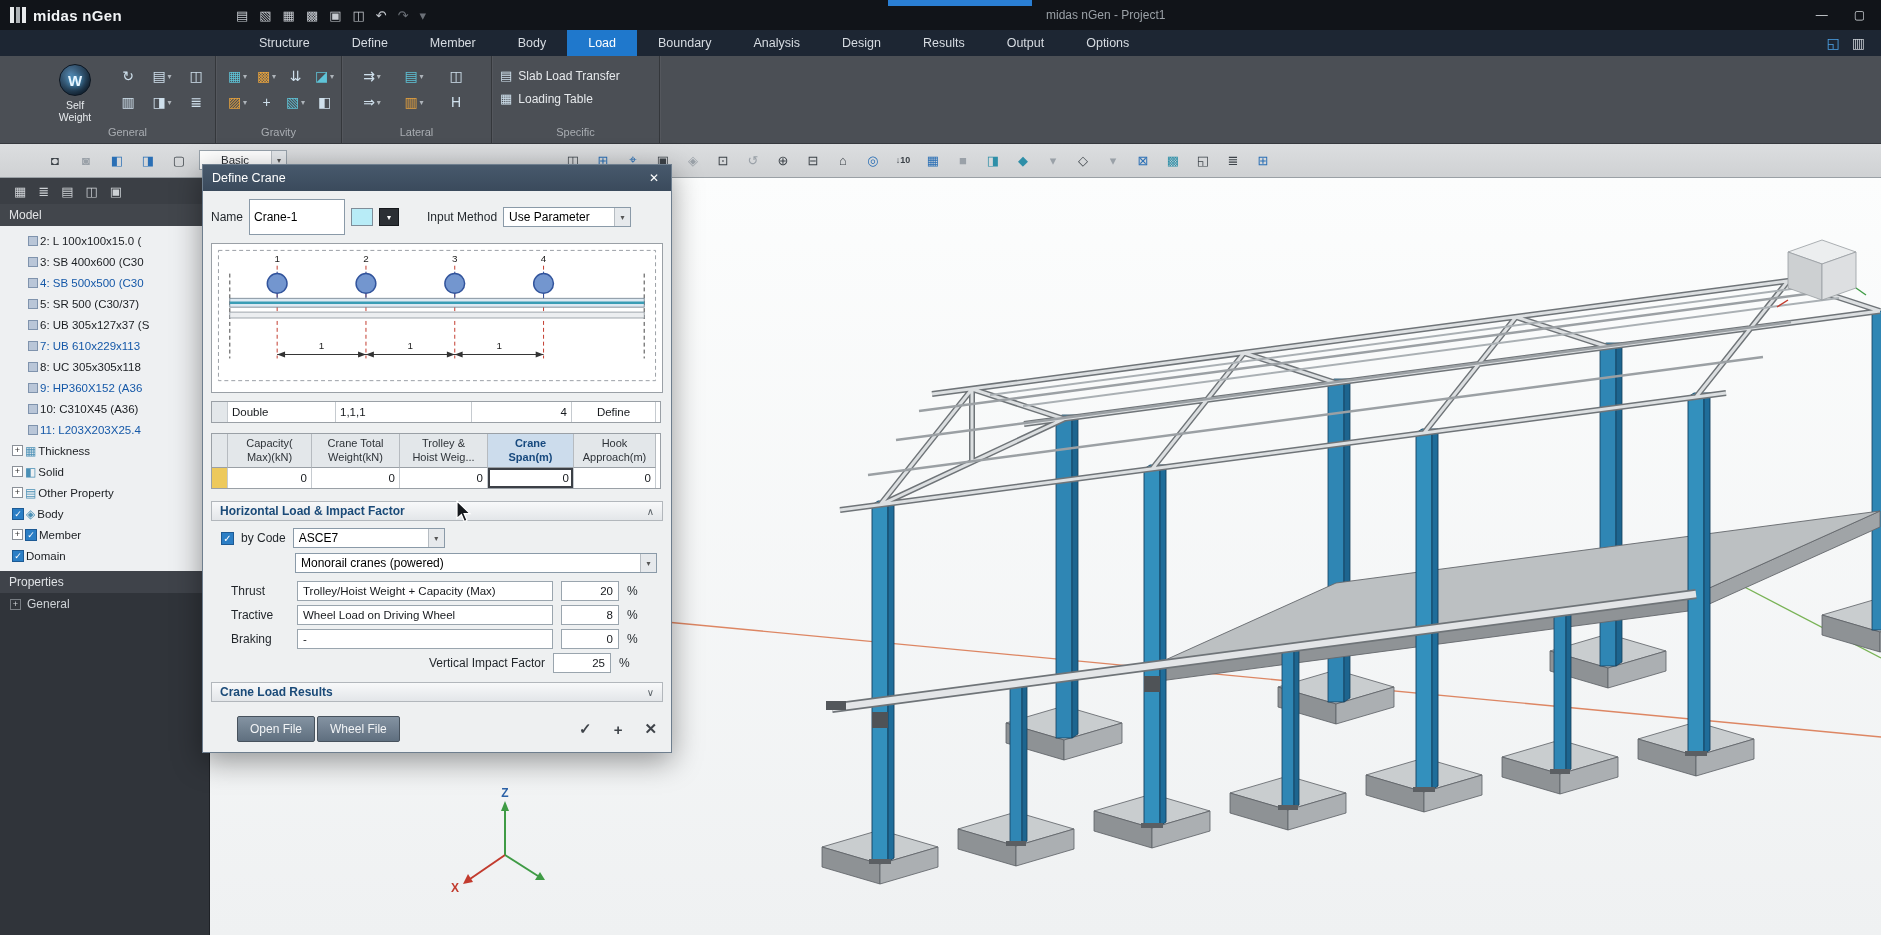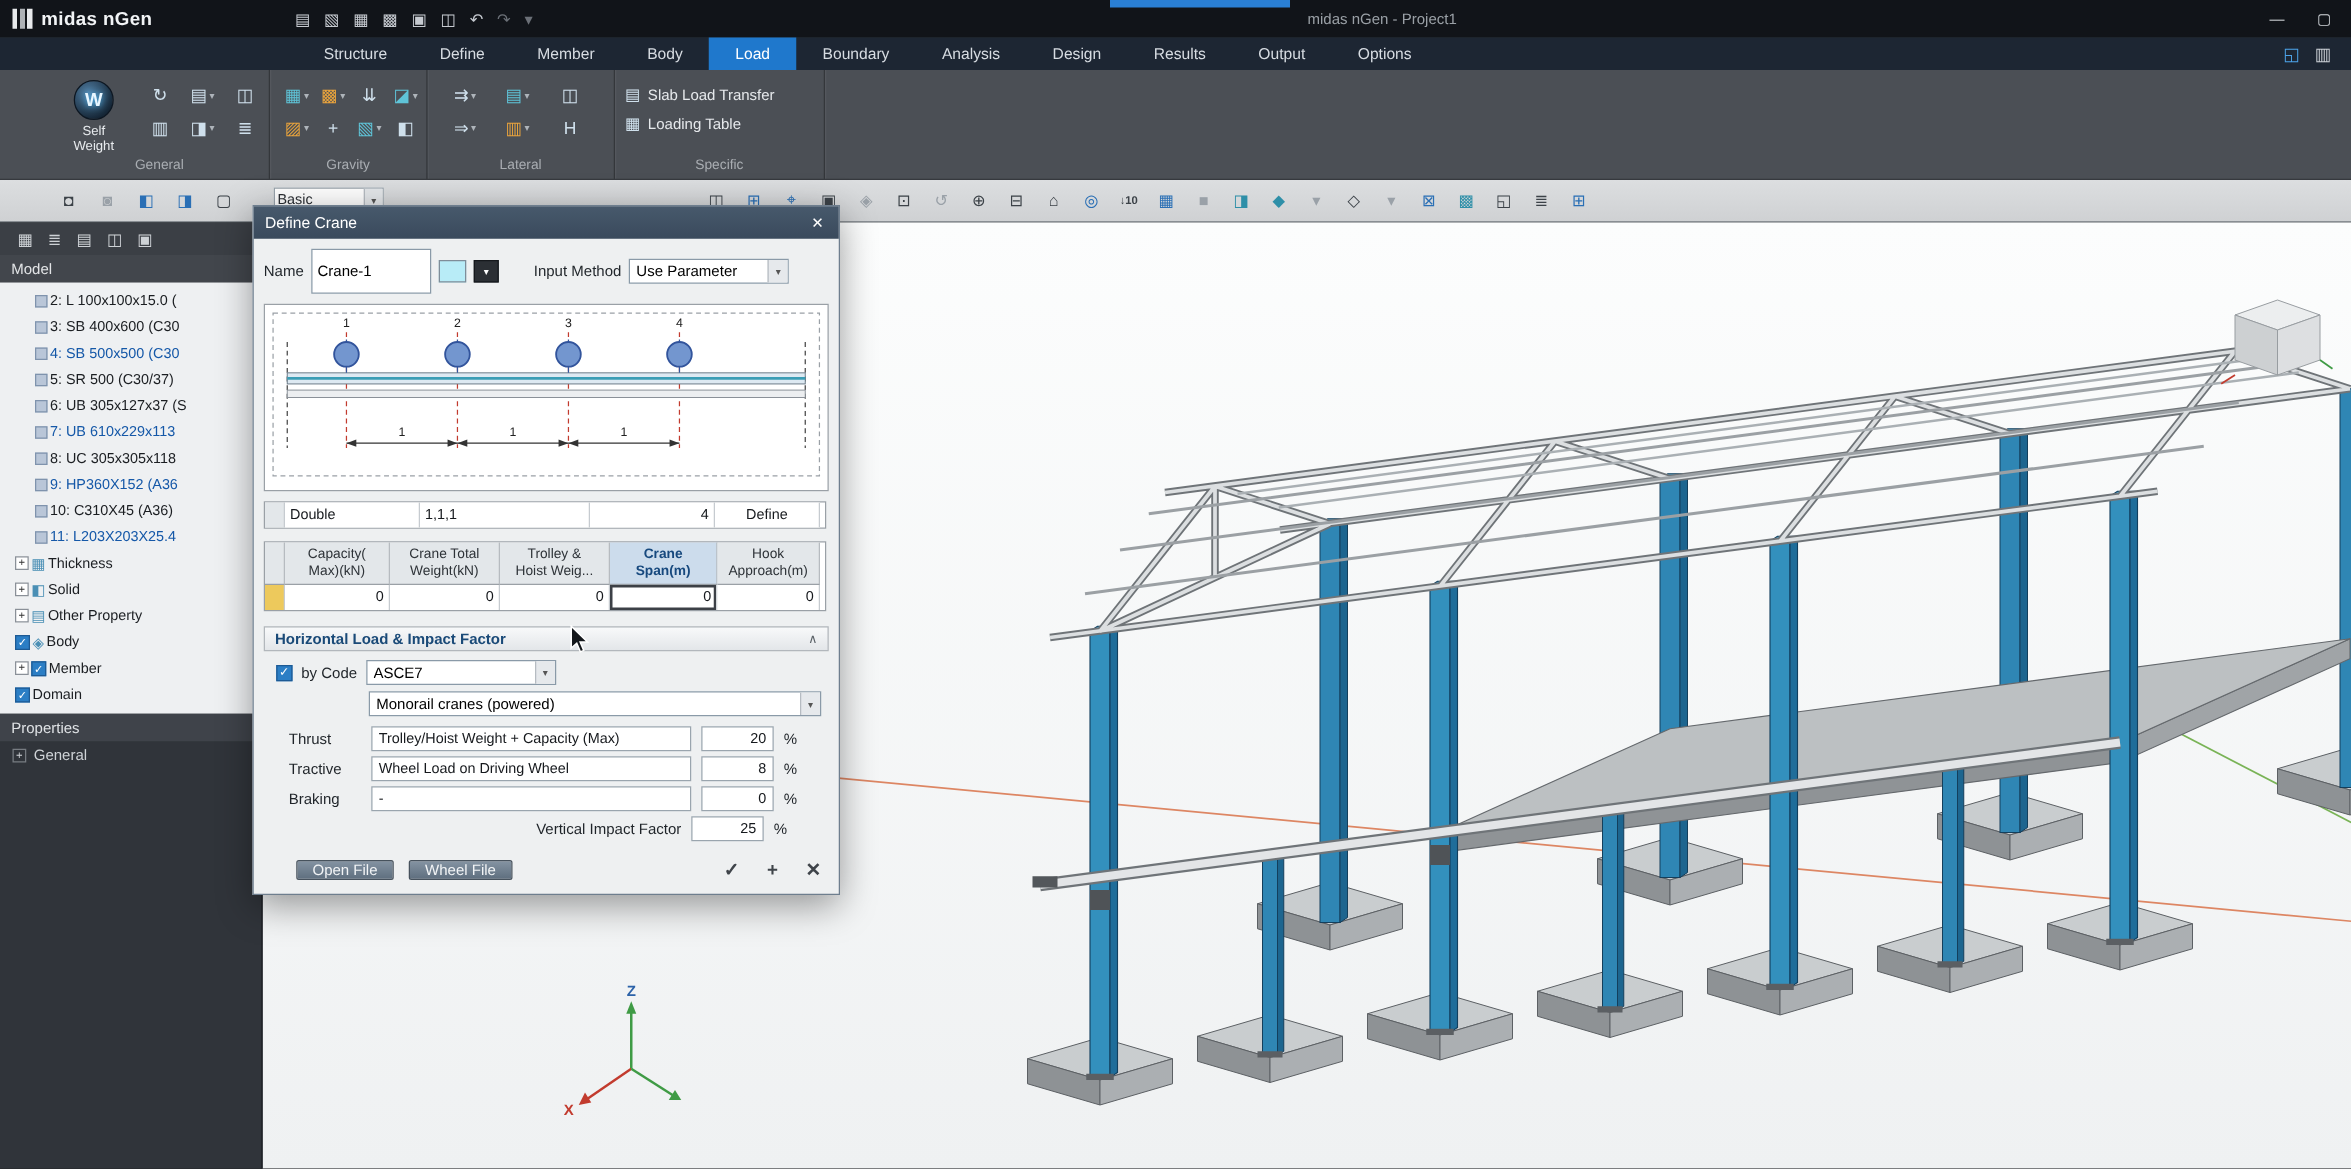--- a/index.html
+++ b/index.html
@@ -53,21 +53,21 @@
 
   
   .toolbar { position:absolute; left:0; top:144px; width:1881px; height:34px; background:linear-gradient(#dcdee0,#cfd1d3); border-bottom:1px solid #9aa0a5; }
   .tbleft { position:absolute; left:44px; top:5px; display:flex; gap:9px; align-items:center; }
   .tbright { position:absolute; left:562px; top:5px; display:flex; gap:8px; align-items:center; }
   .ticon2 { width:22px; height:22px; display:flex; align-items:center; justify-content:center; color:#3c4248; font-size:13px; }
   .ticon2.blue { color:#2a6fb5; }
   .ticon2.teal { color:#2e8fa8; }
   .ticon2.dim { color:#9aa1a8; }
   .ticon2.small { font-size:9px; font-weight:bold; }
-  .combo { width:88px; height:20px; background:#fff; border:1px solid #98a2ab; display:flex; align-items:center; justify-content:space-between; padding-left:2px; font-size:11.5px; color:#2a2e33;margin-left:20px; }
+  .combo { width:88px; height:20px; background:#fff; border:1px solid #98a2ab; display:flex; align-items:center; justify-content:space-between; padding-left:21px; font-size:11.5px; color:#2a2e33; }
   .combo .cd { width:15px; height:100%; background:#e4e7ea; border-left:1px solid #b6bcc2; display:flex; align-items:center; justify-content:center; font-size:8px; color:#555; }
 
   
   .viewport { position:absolute; left:210px; top:178px; width:1671px; height:757px; overflow:hidden; background:linear-gradient(#fcfdfd,#eff1f2); }
   .scene { position:absolute; left:-210px; top:-178px; width:1881px; height:935px; }
 
   
   .sidebar { position:absolute; left:0; top:178px; width:210px; height:757px; background:#30343a; border-right:1px solid #1e2126; }
   .side-tools { height:26px; background:#3b3f45; display:flex; align-items:center; gap:12px; padding-left:14px; }
   .stool { color:#cdd1d5; font-size:13px; }
@@ -124,21 +124,21 @@
   .typerow .sel { width:362px; }
   .prow { display:flex; align-items:center; padding-left:20px; margin-bottom:4px; gap:8px; }
   .plbl { flex:0 0 58px; color:#1f2429; }
   .tbox { height:20px; background:#fff; border:1px solid #9aa5ae; display:flex; align-items:center; padding:0 5px; font-size:11.5px; color:#16191d; }
   .pdesc { flex:0 0 256px; }
   .pnum { flex:0 0 58px; justify-content:flex-end; }
   .punit { color:#1f2429; }
   .vifrow { margin:2px 0 8px 0; gap:8px; }
   .viflbl { flex:0 0 334px; text-align:right; color:#1f2429; }
   .footer { display:flex; align-items:center; margin-top:14px; padding:0 6px 2px 26px; }
-  .fbtn { height:16px; padding:0 12px; background:linear-gradient(#8493a2,#5f6f7f); border:1px solid #47525d; border-radius:2px; color:#f2f4f6; font-size:12px; font-family:"Liberation Sans",sans-serif; margin-right:12px; }
+  .fbtn { height:26px; padding:0 12px; background:linear-gradient(#8493a2,#5f6f7f); border:1px solid #47525d; border-radius:2px; color:#f2f4f6; font-size:12px; font-family:"Liberation Sans",sans-serif; margin-right:2px; }
   .fspacer { flex:1; }
   .ficon { color:#3f444a; font-size:15px; font-weight:bold; margin-left:22px; }
 
   
   .cursor { position:absolute; left:455px; top:500px; z-index:200; }
 </style>
 </head>
 <body>
 
 <div class="screen">
@@ -667,20 +667,24 @@
           <div class="tbox pnum">0</div>
           <span class="punit">%</span>
         </div>
 
       <div class="drow vifrow">
         <span class="viflbl">Vertical Impact Factor</span>
         <div class="tbox pnum">25</div>
         <span class="punit">%</span>
       </div>
 
+      <div class="sect s2">
+        <span>Crane Load Results</span>
+        <span class="chev">∨</span>
+      </div>
 
       <div class="footer">
         <button class="fbtn">Open File</button>
         <button class="fbtn">Wheel File</button>
         <div class="fspacer"></div>
         <span class="ficon">✓</span>
           <span class="ficon">+</span>
           <span class="ficon">✕</span>
       </div>
     </div>

